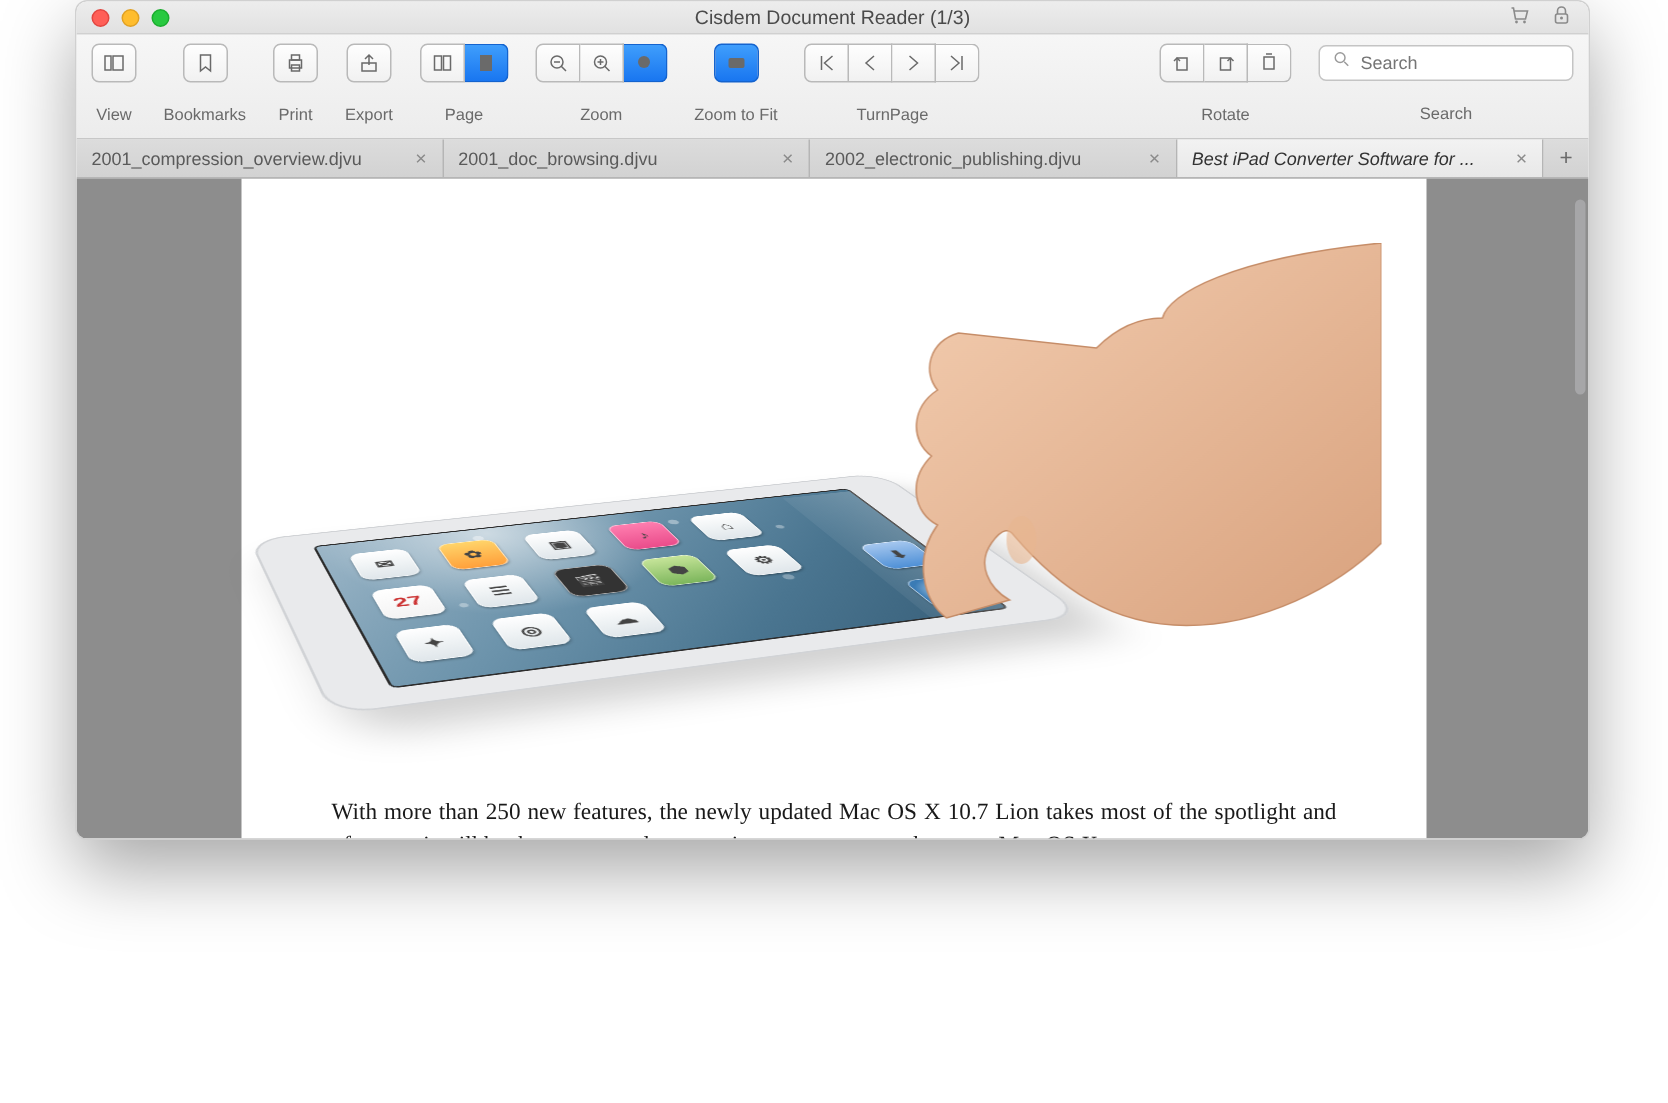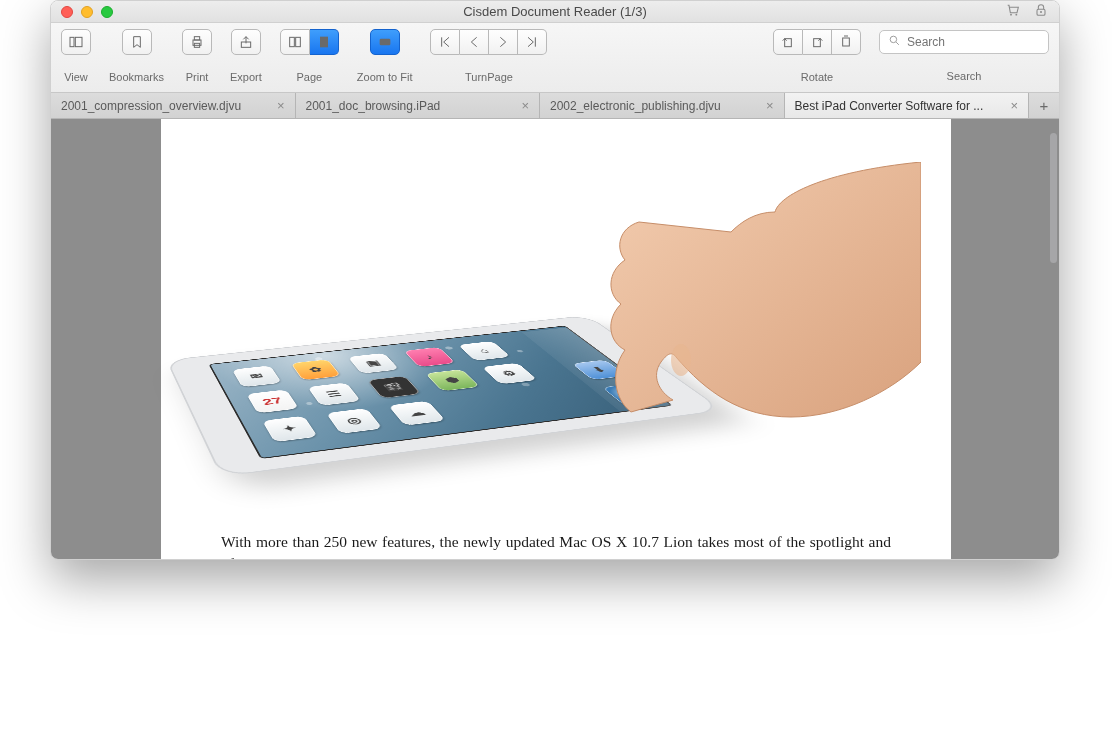--- a/index.html
+++ b/index.html
@@ -91,21 +91,21 @@
     display:flex; border-bottom:1px solid #b5b5b5;
   }
   .tab {
     flex:1; display:flex; align-items:center; justify-content:space-between;
     padding:0 10px; font-size:12px; color:#5a5a5a;
     border-right:1px solid #b5b5b5;
     background:linear-gradient(#dcdcdc,#d2d2d2);
     cursor:pointer;
     white-space:nowrap; overflow:hidden;
   }
-  .tab.active{ background:linear-gradient(#f2f2f2,#e8e8e8); color:#333; }
+  .tab.active{ background:linear-gradient(#f2f2f2,#e8e8e8); color:#333;font-style:italic; }
   .tab .x{color:#8a8a8a;font-size:13px;margin-left:6px;}
   .tab .lab{overflow:hidden;text-overflow:ellipsis;}
   .newtab{
     width:30px;flex:none;display:flex;align-items:center;justify-content:center;
     font-size:15px;color:#6a6a6a;background:linear-gradient(#dcdcdc,#d2d2d2);
     cursor:pointer;
   }
   
   .content {
     position:absolute; top:118px; bottom:0; left:0; right:0;
@@ -282,20 +282,43 @@
         </div>
         <div class="tbtn active fillicon">
           <svg viewBox="0 0 24 24">
               <rect x="6" y="4" width="12" height="16"></rect>
             </svg>
         </div>
       </div>
       <div class="tlabel">Page</div>
     </div>
 
+    <div class="tgroup">
+      <div class="tgroup-row">
+        <div class="tbtn">
+          <svg viewBox="0 0 24 24">
+              <circle cx="11" cy="11" r="6"></circle>
+              <path d="M15 15l5 5M8 11h6"></path>
+            </svg>
+        </div>
+        <div class="tbtn">
+          <svg viewBox="0 0 24 24">
+              <circle cx="11" cy="11" r="6"></circle>
+              <path d="M15 15l5 5M8 11h6M11 8v6"></path>
+            </svg>
+        </div>
+        <div class="tbtn active fillicon">
+          <svg viewBox="0 0 24 24">
+              <circle cx="11" cy="11" r="6"></circle>
+              <path d="M15 15l5 5" stroke="#fff" stroke-width="1.8" fill="none"></path>
+            </svg>
+        </div>
+      </div>
+      <div class="tlabel">Zoom</div>
+    </div>
 
     <div class="tgroup">
       <div class="tgroup-row">
         <div class="tbtn solo active fillicon">
           <svg viewBox="0 0 24 24">
               <rect x="4" y="7" width="16" height="10" rx="2"></rect>
               <path d="M8 12h8M8 12l2-2M8 12l2 2M16 12l-2-2M16 12l-2 2" stroke="#fff" fill="none"></path>
             </svg>
         </div>
       </div>
@@ -368,21 +391,21 @@
     </div>
 
   </div>
 
   <div class="tabbar">
     <div class="tab">
       <span class="lab">2001_compression_overview.djvu</span>
       <span class="x">×</span>
     </div>
     <div class="tab">
-      <span class="lab">2001_doc_browsing.iPad</span>
+      <span class="lab">2001_doc_browsing.djvu</span>
       <span class="x">×</span>
     </div>
     <div class="tab">
       <span class="lab">2002_electronic_publishing.djvu</span>
       <span class="x">×</span>
     </div>
     <div class="tab active">
       <span class="lab">Best iPad Converter Software for ...</span>
       <span class="x">×</span>
     </div>

